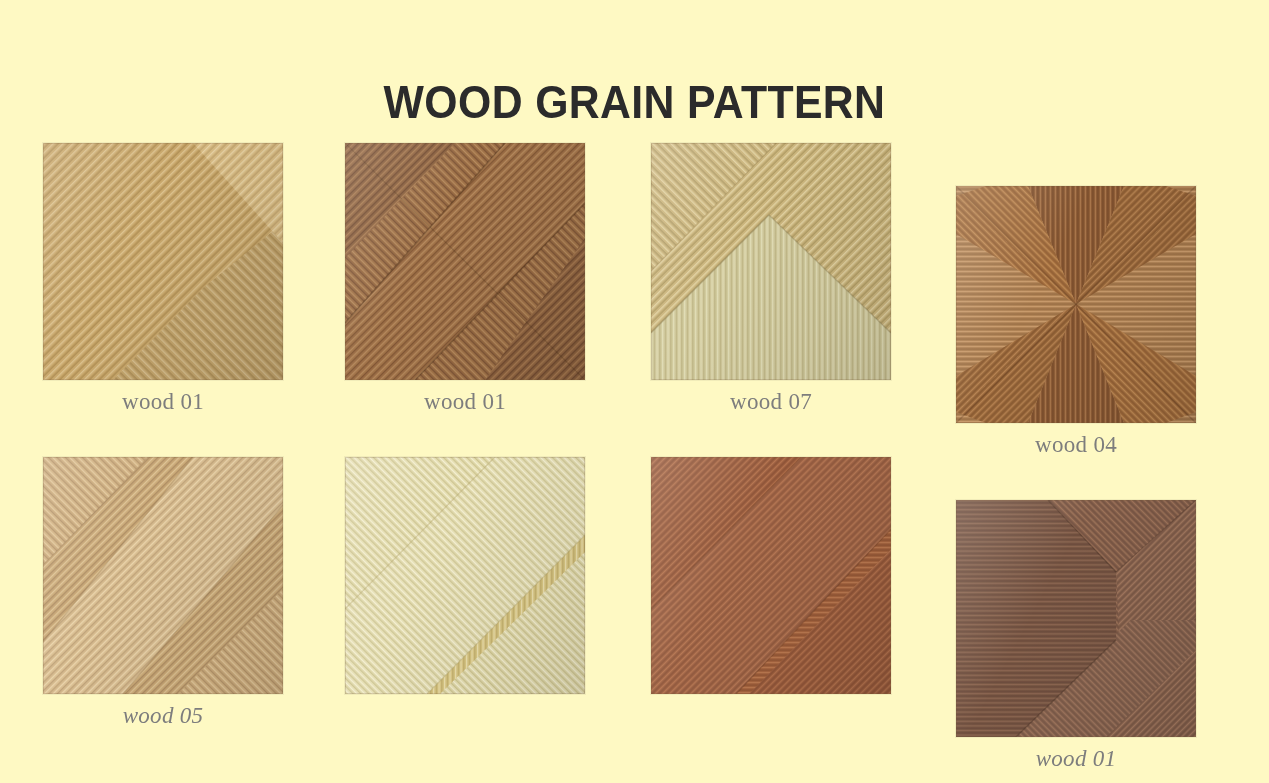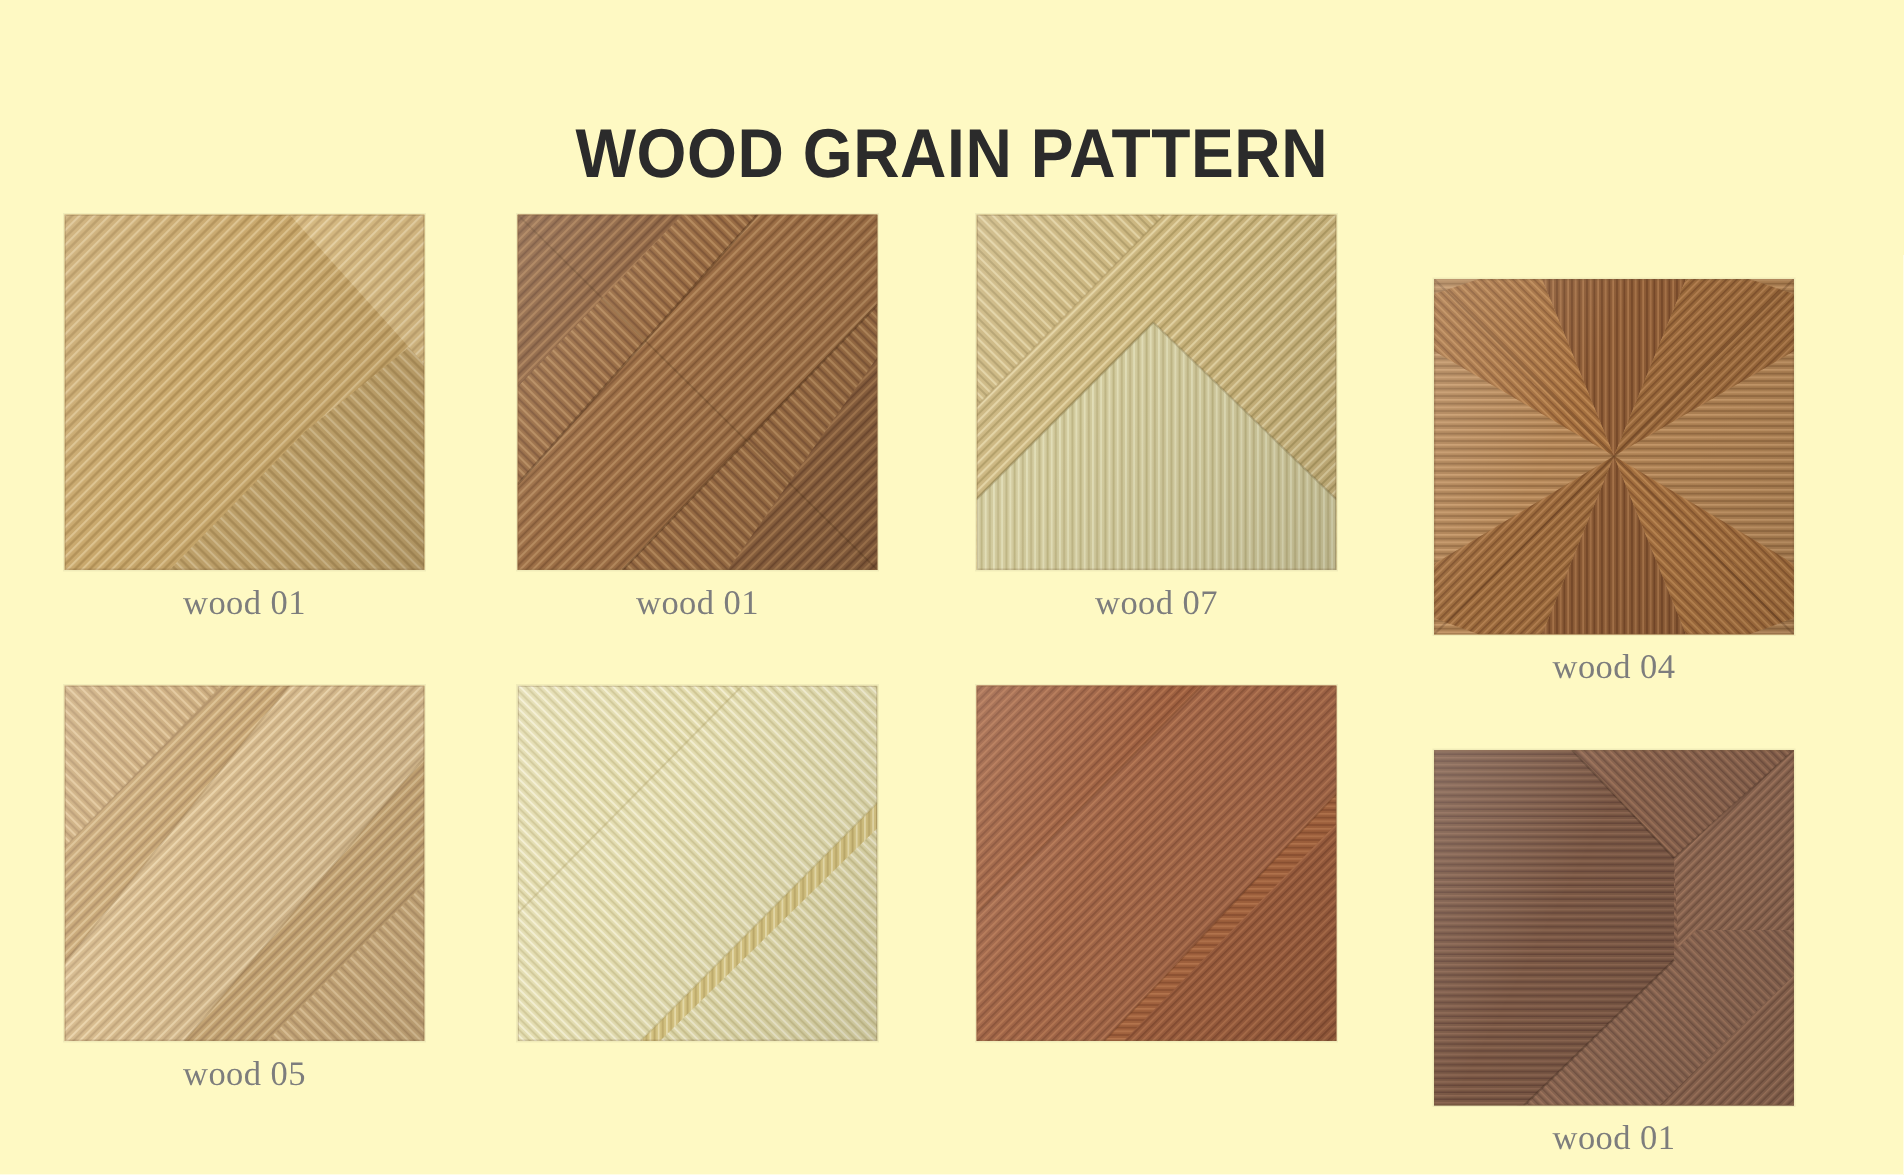--- a/index.html
+++ b/index.html
@@ -47,21 +47,21 @@
     left: 39px;
     width: 1160px;
     height: 600px;
   }
 
   .swatch-cell {
     position: absolute;
     width: 240px;
   }
   .swatch-cell.row-0 { top: 0; }
-  .swatch-cell.row-1 { top: 314px; }
+  .swatch-cell.row-1 { top: 314px; font-style: italic; }
   .swatch-cell.col-0 { left: 4px; }
   .swatch-cell.col-1 { left: 306px; }
   .swatch-cell.col-2 { left: 612px; }
   .swatch-cell.col-3 { left: 917px; margin-top: 43px; }
 
   .swatch-tile {
     position: relative;
     width: 240px;
     height: 237px;
     overflow: hidden;

